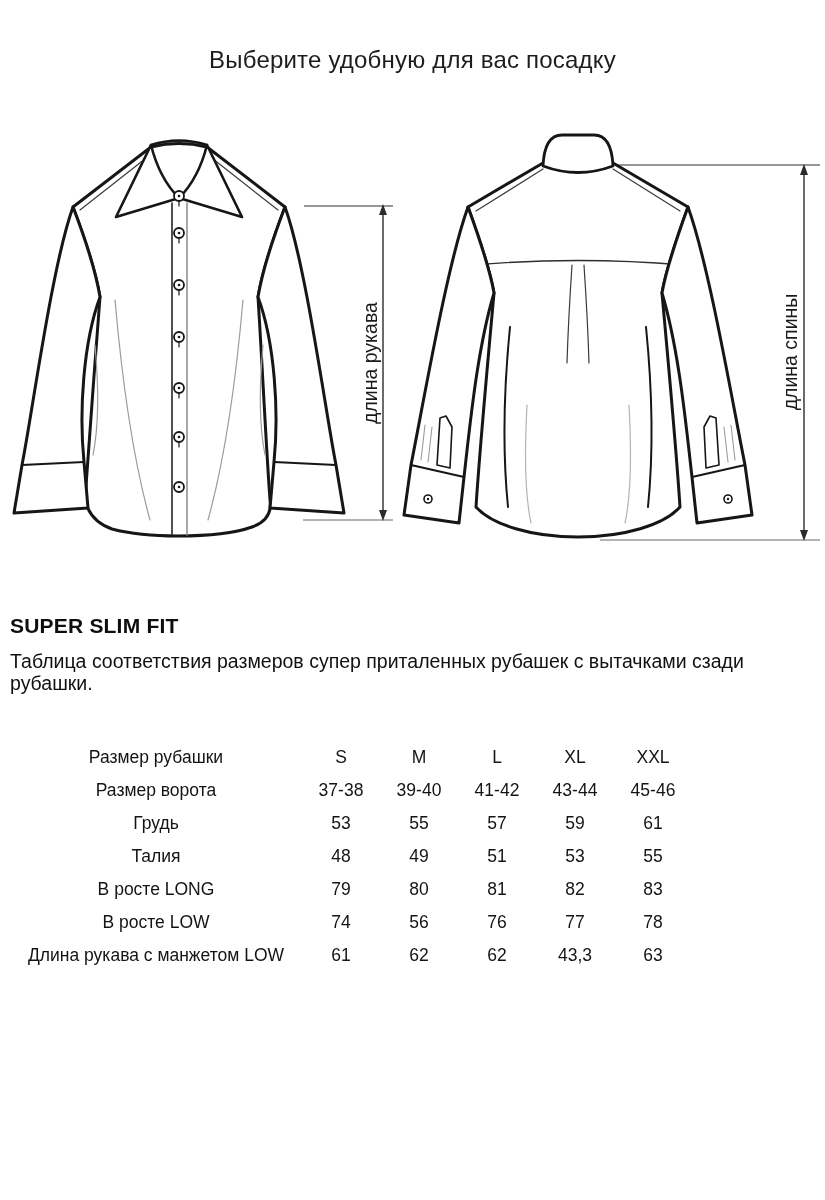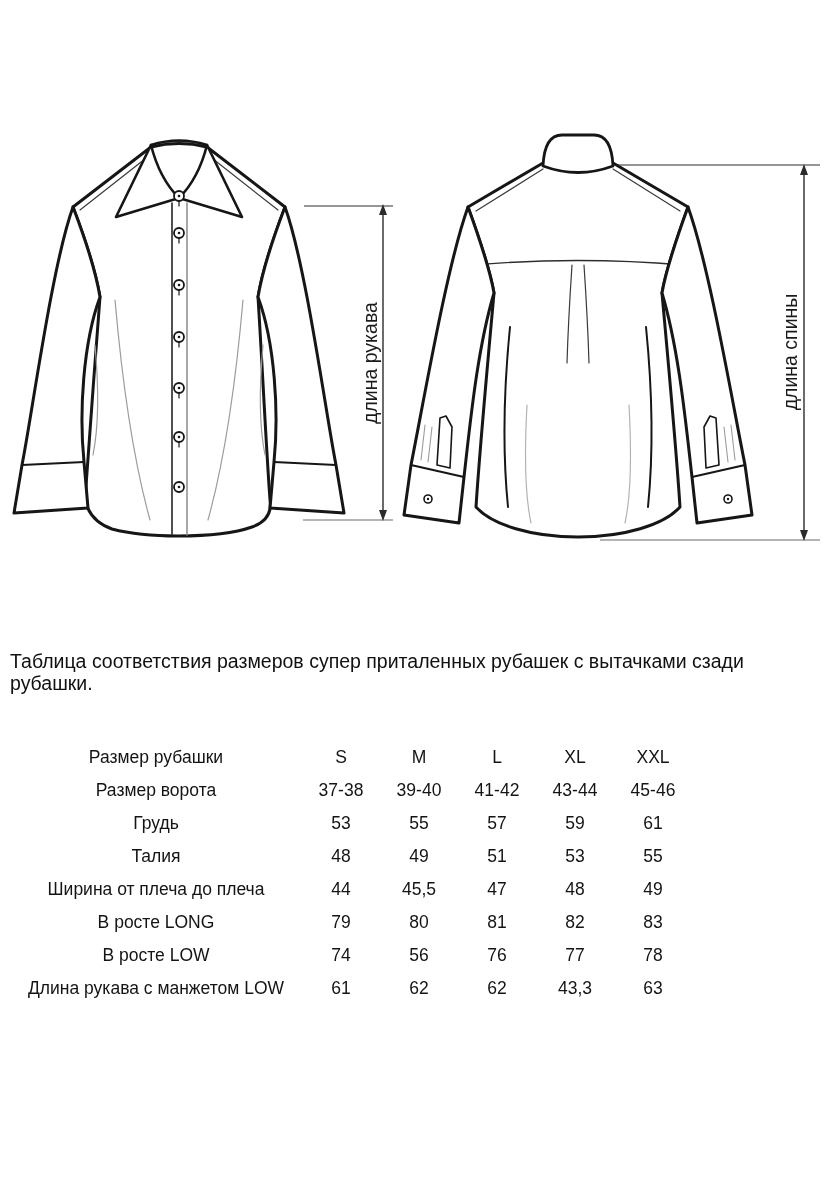--- a/index.html
+++ b/index.html
@@ -37,20 +37,21 @@
   }
   td.lbl{width:292px;text-align:center;}
   td.val{width:78px;text-align:center;}
   svg text{font-family:"Liberation Sans",sans-serif;}
 </style>
 </head>
 <body>
 
 <div class="page">
 
+  <div class="page-title">Выберите удобную для вас посадку</div>
 
   <div class="figure">
     <svg width="825" height="460" viewBox="0 0 825 460">
 
       <g>
         <line x1="560" y1="50" x2="820" y2="50" stroke="#969696" stroke-width="2"></line>
         <line x1="600" y1="425" x2="820" y2="425" stroke="#b4b4b4" stroke-width="2"></line>
         <line x1="804" y1="55" x2="804" y2="420" stroke="#2b2b2b" stroke-width="1.4"></line>
         <path d="M804,49 L800,60 L808,60 Z" fill="#2b2b2b"></path>
         <path d="M804,426 L800,415 L808,415 Z" fill="#2b2b2b"></path>
@@ -158,20 +159,21 @@
         <path d="M716,303 L719,350 L706,353 L704,312 L710,301 Z" fill="#ffffff" stroke="#161616" stroke-width="1.6"></path>
         <path d="M731,310 L735,345 M724,312 L728,347" fill="none" stroke="#9c9c9c" stroke-width="1.1"></path>
         <circle cx="728" cy="384" r="4" fill="#ffffff" stroke="#161616" stroke-width="1.6"></circle>
         <circle cx="728" cy="384" r="1.2" fill="#161616"></circle>
 
         <path d="M543,51 C544,29 551,20 562,20 L594,20 C605,20 612,29 613,51 Q578,64 543,51 Z" fill="#ffffff" stroke="#161616" stroke-width="2.8"></path>
       </g>
     </svg>
   </div>
 
+  <div class="fit-heading">SUPER SLIM FIT</div>
   <div class="fit-description">Таблица соответствия размеров супер приталенных рубашек с вытачками сзади рубашки.</div>
 
   <table class="size-table">
     <tbody>
       <tr>
         <td class="lbl">Размер рубашки</td>
         <td class="val">S</td>
         <td class="val">M</td>
         <td class="val">L</td>
         <td class="val">XL</td>
@@ -195,28 +197,20 @@
       </tr>
       <tr>
         <td class="lbl">Талия</td>
         <td class="val">48</td>
         <td class="val">49</td>
         <td class="val">51</td>
         <td class="val">53</td>
         <td class="val">55</td>
       </tr>
       <tr>
-        <td class="lbl">Ширина от плеча до плеча</td>
-        <td class="val">44</td>
-        <td class="val">45,5</td>
-        <td class="val">47</td>
-        <td class="val">48</td>
-        <td class="val">49</td>
-      </tr>
-      <tr>
         <td class="lbl">В росте LONG</td>
         <td class="val">79</td>
         <td class="val">80</td>
         <td class="val">81</td>
         <td class="val">82</td>
         <td class="val">83</td>
       </tr>
       <tr>
         <td class="lbl">В росте LOW</td>
         <td class="val">74</td>

